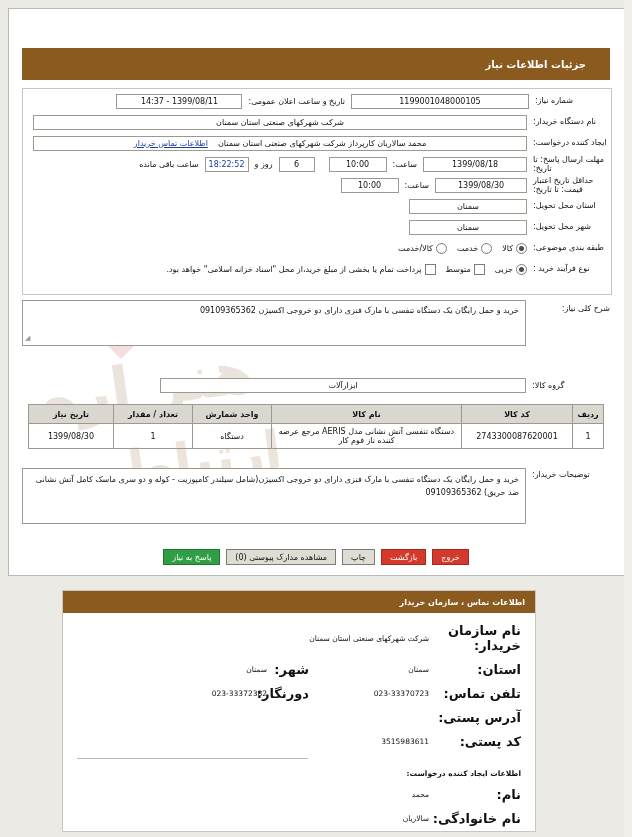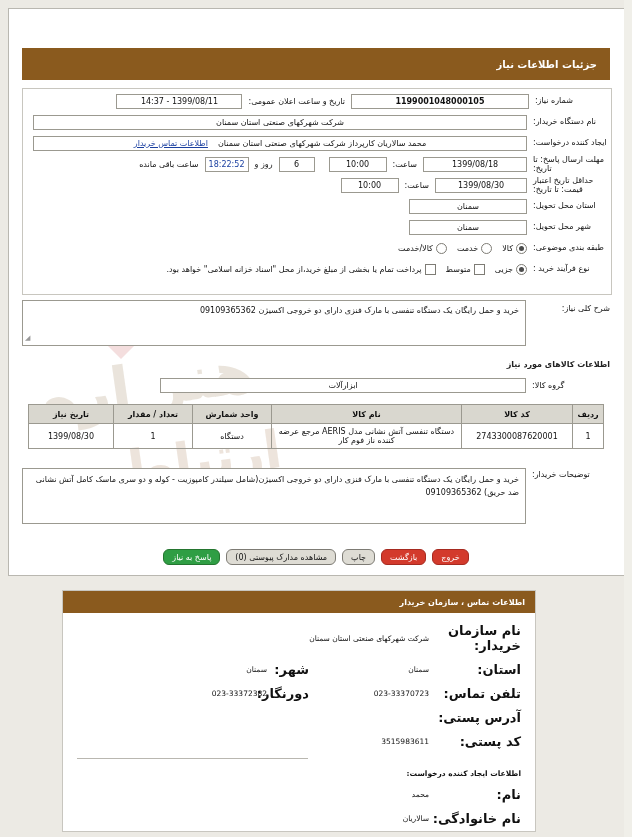--- a/index.html
+++ b/index.html
@@ -15,21 +15,21 @@
     background:#eceae4;
   }
   .outer{
     position:absolute;left:8px;top:8px;width:616px;height:566px;
     background:#fff;border:1px solid #b9b7b0;
   }
   .header-bar{
     position:absolute;left:22px;top:48px;width:588px;height:32px;
     background:#8a5a1e;color:#fff;
     display:flex;align-items:center;justify-content:flex-start;
-    padding-right:13px;box-sizing:border-box;
+    padding-right:24px;box-sizing:border-box;
     font-size:10px;font-weight:bold;
   }
   .form-box{
     position:absolute;left:22px;top:88px;width:588px;height:205px;
     border:1px solid #c8c6bf;background:#fff;
   }
   .row{
     display:flex;align-items:center;height:18px;margin-top:3px;
     font-size:8px;
   }
@@ -92,21 +92,21 @@
   .notes-lbl{width:84px;text-align:left;padding-left:6px;font-size:8px;line-height:10px;padding-top:2px;box-sizing:border-box;}
   .notes-area{
     flex:1;border:1px solid #9b9990;background:#fff;min-height:56px;
     padding:4px 6px;box-sizing:border-box;font-size:8px;line-height:13px;text-align:right;
   }
   .btn-row{
     position:absolute;left:22px;top:549px;width:588px;
     display:flex;justify-content:center;gap:6px;
   }
   .btn{
-    border:1px solid #7d7b74;border-radius:6px;height:14px;padding:0 8px;
+    border:1px solid #7d7b74;border-radius:0;height:14px;padding:0 8px;
     display:flex;align-items:center;justify-content:center;font-size:8px;
     background:#d6d4cc;color:#111;cursor:pointer;
   }
   .btn.green{background:#2f9e44;color:#fff;border-color:#24752f;}
   .btn.red{background:#d33a2c;color:#fff;border-color:#a62a20;}
   .btn.gray{background:#dedcd4;}
   .contact-card{
     position:absolute;left:62px;top:590px;width:472px;height:240px;
     background:#fff;border:1px solid #c8c6bf;
   }
@@ -147,21 +147,21 @@
 
   <div class="header-bar">
     <span>جزئیات اطلاعات نیاز</span>
   </div>
 
   <div class="form-box">
 
     <div class="row">
       <div style="width:260px;display:flex;align-items:center;justify-content:flex-start;">
         <div class="lbl">شماره نیاز:</div>
-        <div class="fld" style="width:182px;font-weight:bold;">1199001048000105</div>
+        <div class="fld" style="width:182px;">1199001048000105</div>
       </div>
       <div style="flex:1;display:flex;align-items:center;justify-content:flex-start;">
         <div class="plain">تاریخ و ساعت اعلان عمومی:</div>
         <div class="fld" style="width:126px;">1399/08/11 - 14:37</div>
       </div>
     </div>
 
     <div class="row">
       <div class="lbl">نام دستگاه خریدار:</div>
       <div class="fld" style="width:494px;justify-content:center;">شرکت شهرکهای صنعتی استان سمنان</div>
@@ -237,21 +237,20 @@
   </div>
 
   <div class="desc-box">
     <div class="desc-lbl">شرح کلی نیاز:</div>
     <div class="desc-area">
       <span>خرید و حمل رایگان یک دستگاه تنفسی با مارک فنزی دارای دو خروجی اکسیژن 09109365362</span>
       <span class="resizer">◢</span>
     </div>
   </div>
 
-  <div class="section-title">اطلاعات کالاهای مورد نیاز</div>
 
   <div class="group-row">
     <div class="lbl">گروه کالا:</div>
     <div class="fld" style="width:366px;">ابزارآلات</div>
   </div>
 
   <table class="table">
     <thead>
       <tr>
         <th style="width:26px;">ردیف</th>

